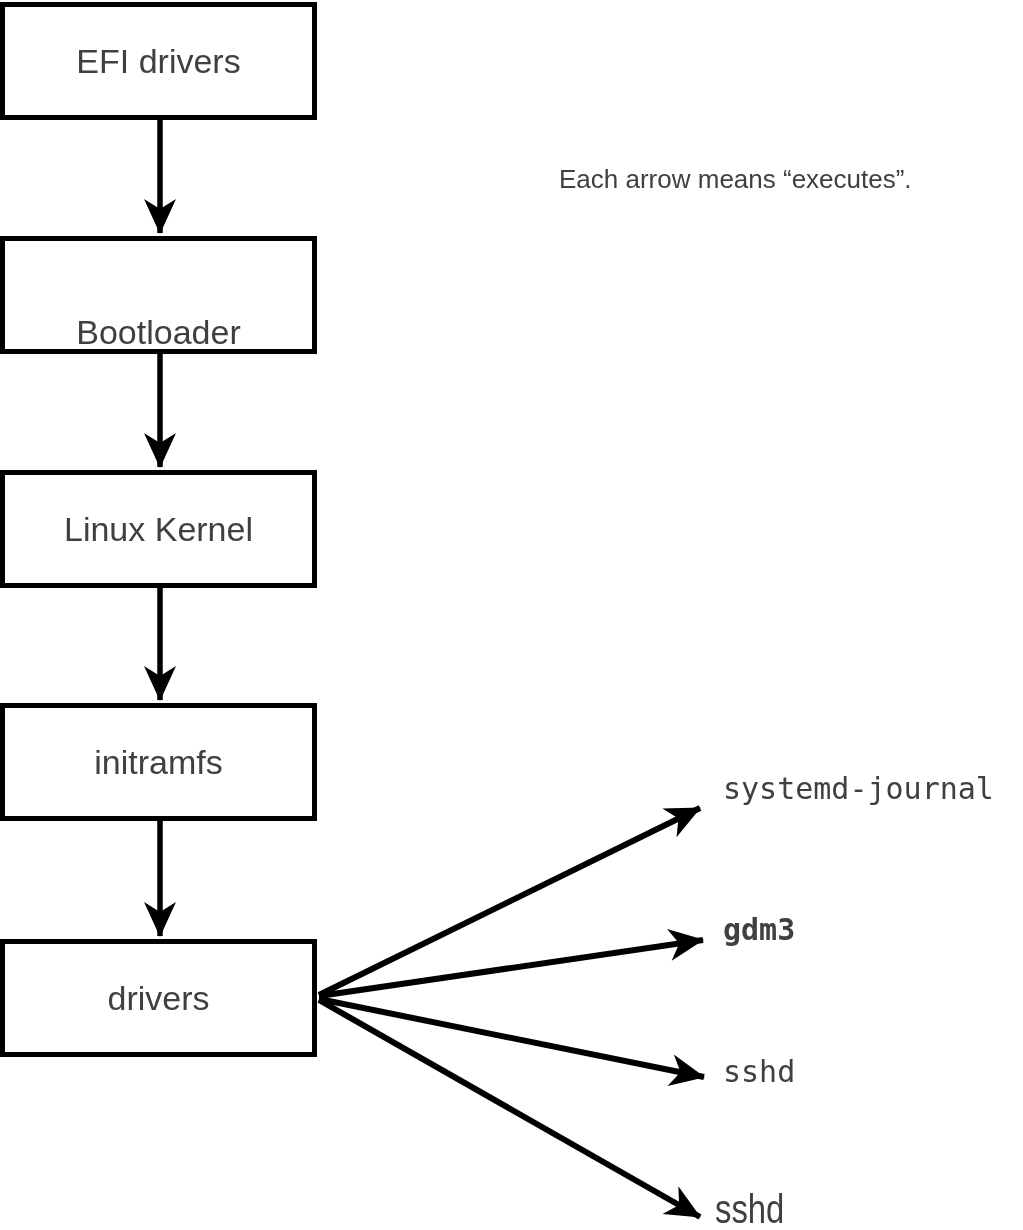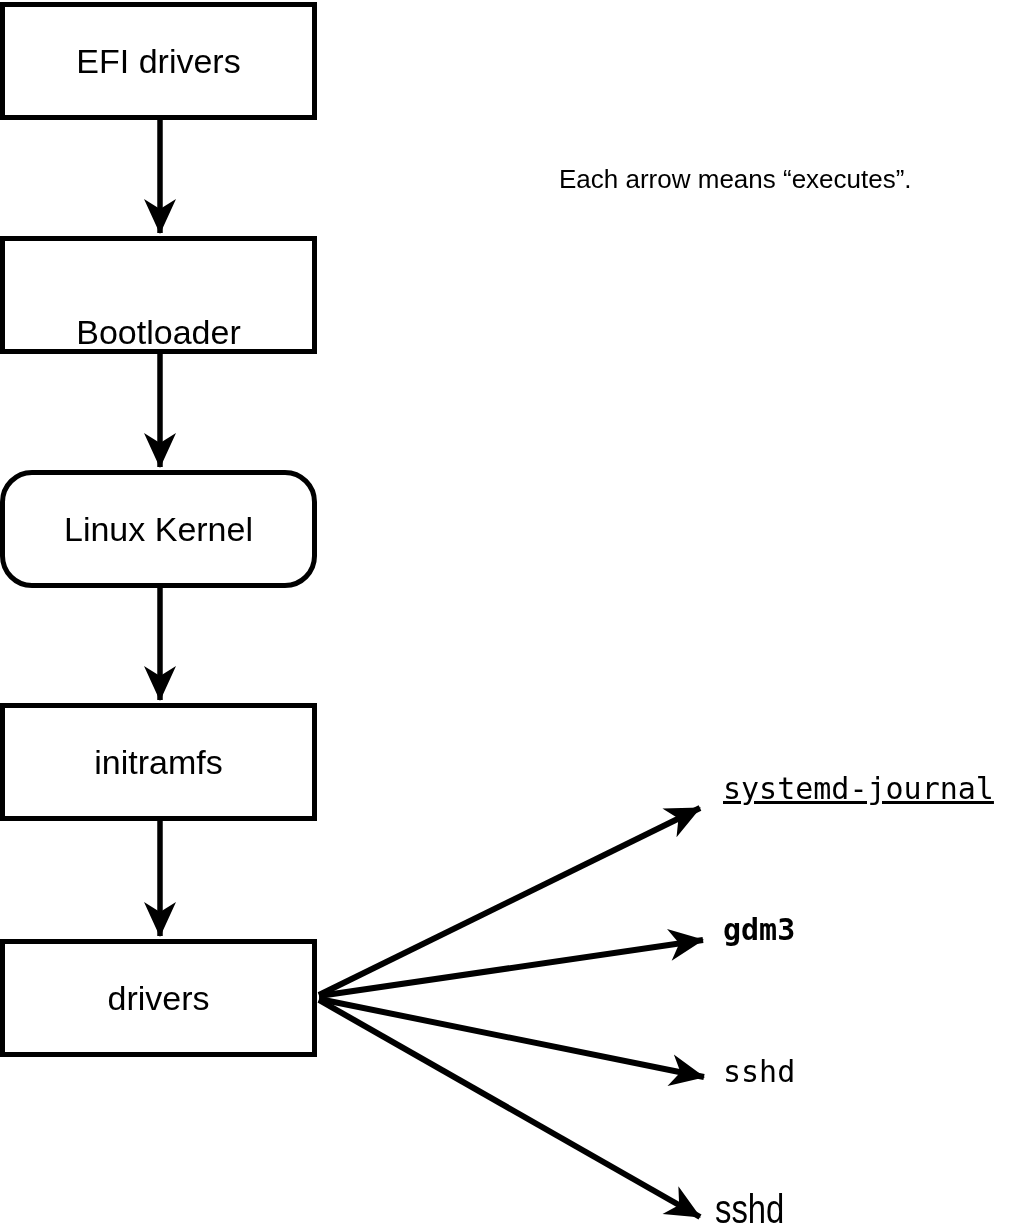--- a/index.html
+++ b/index.html
@@ -5,21 +5,21 @@
   html, body {
     margin: 0;
     padding: 0;
     background: #ffffff;
   }
   .canvas {
     position: relative;
     width: 1023px;
     height: 1230px;
     background: #ffffff;
-    color: #000000;
+    color: #404040;
     font-family: "Liberation Sans", sans-serif;
     overflow: hidden;
   }
   .arrow-layer {
     position: absolute;
     left: 0;
     top: 0;
     width: 1023px;
     height: 1230px;
   }
@@ -33,31 +33,31 @@
     background: #ffffff;
     display: flex;
     align-items: center;
     justify-content: center;
     font-size: 34px;
     line-height: 1;
     white-space: nowrap;
   }
   .node-efi       { top: 2px; }
   .node-boot      { top: 236px; align-items: flex-end; }
-  .node-kernel    { top: 470px; border-radius: 32px; }
+  .node-kernel    { top: 470px; }
   .node-initramfs { top: 703px; text-align: center; }
   .node-systemd   { top: 939px; }
   .proc {
     position: absolute;
     font-family: "DejaVu Sans Mono", monospace;
     font-size: 30px;
     line-height: 30px;
     white-space: nowrap;
   }
-  .proc-journal { left: 723px; top: 774px; text-decoration: underline; }
+  .proc-journal { left: 723px; top: 774px; }
   .proc-gdm3    { left: 723px; top: 915px; font-weight: bold; }
   .proc-getty   { left: 723px; top: 1057px; }
   .proc-sshd {
     position: absolute;
     left: 715px;
     top: 1189px;
     font-family: "Liberation Sans", sans-serif;
     font-size: 40px;
     line-height: 40px;
     white-space: nowrap;

